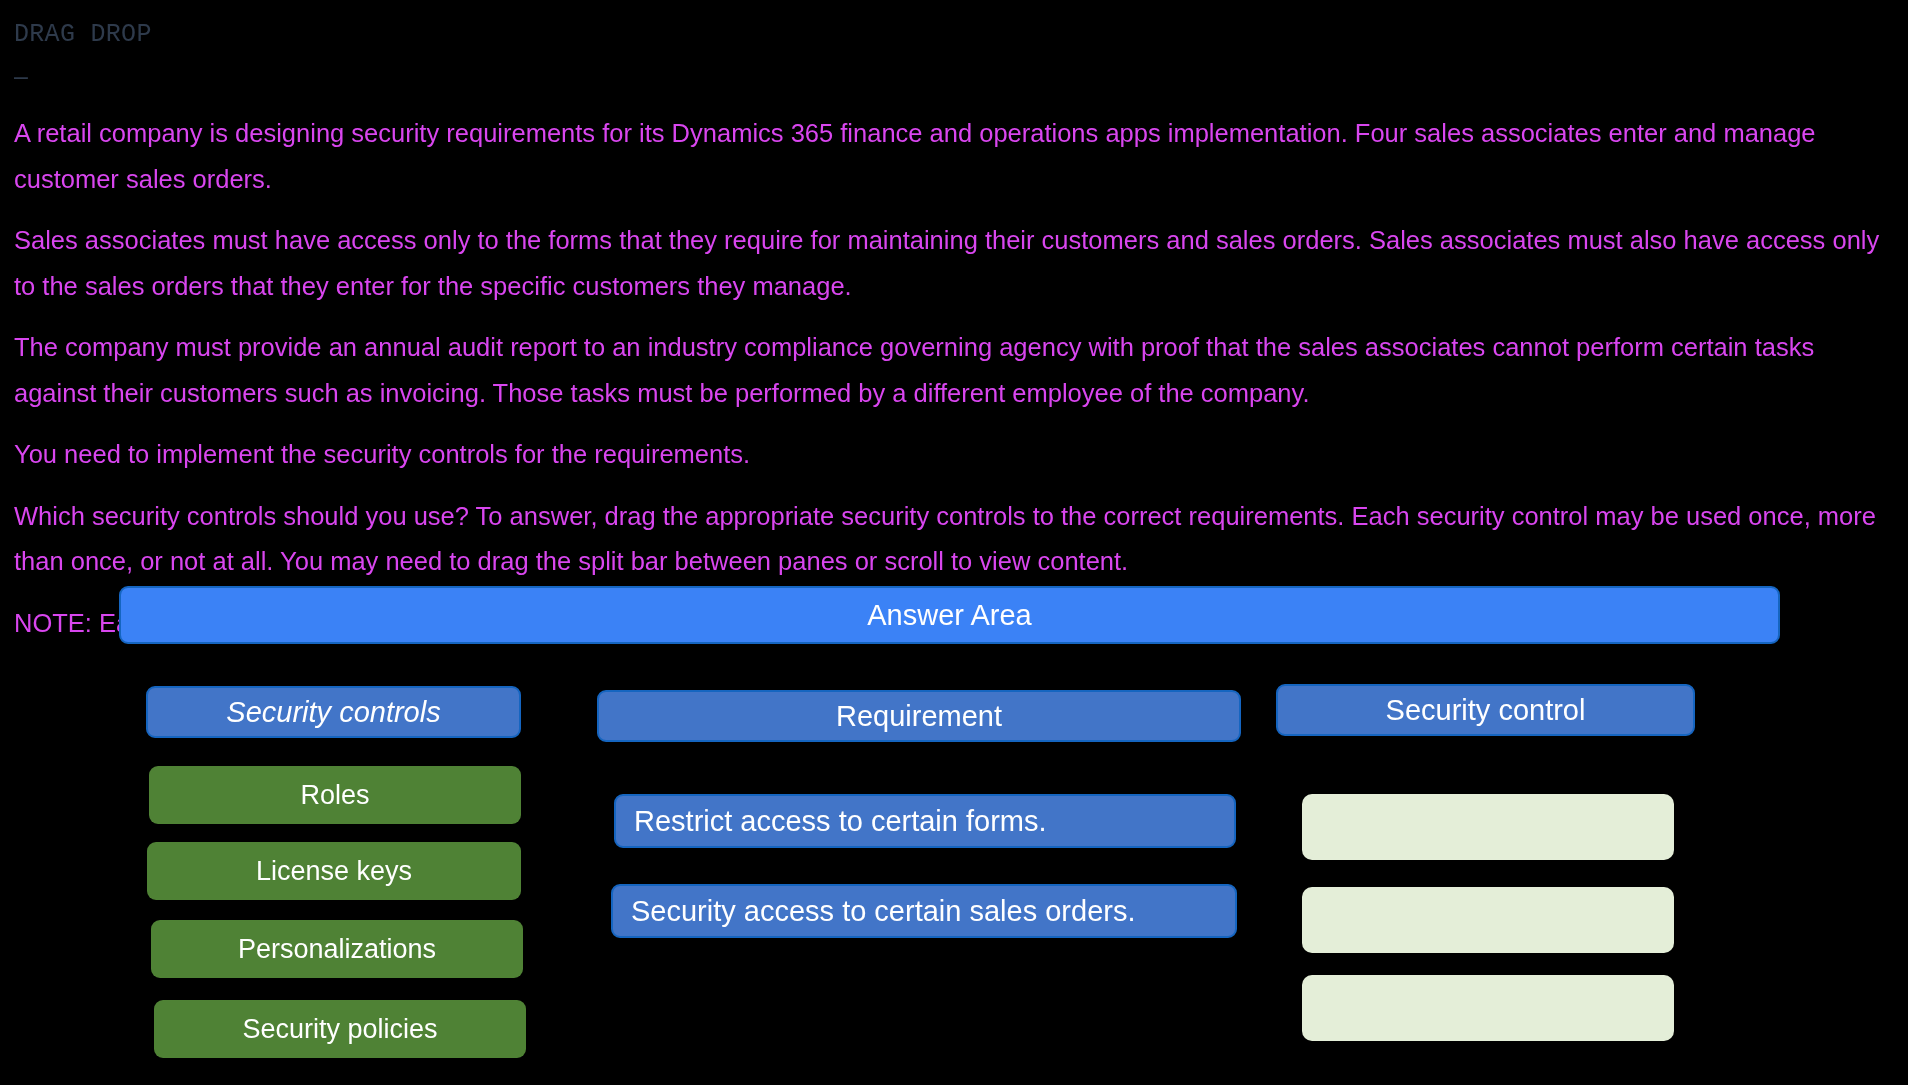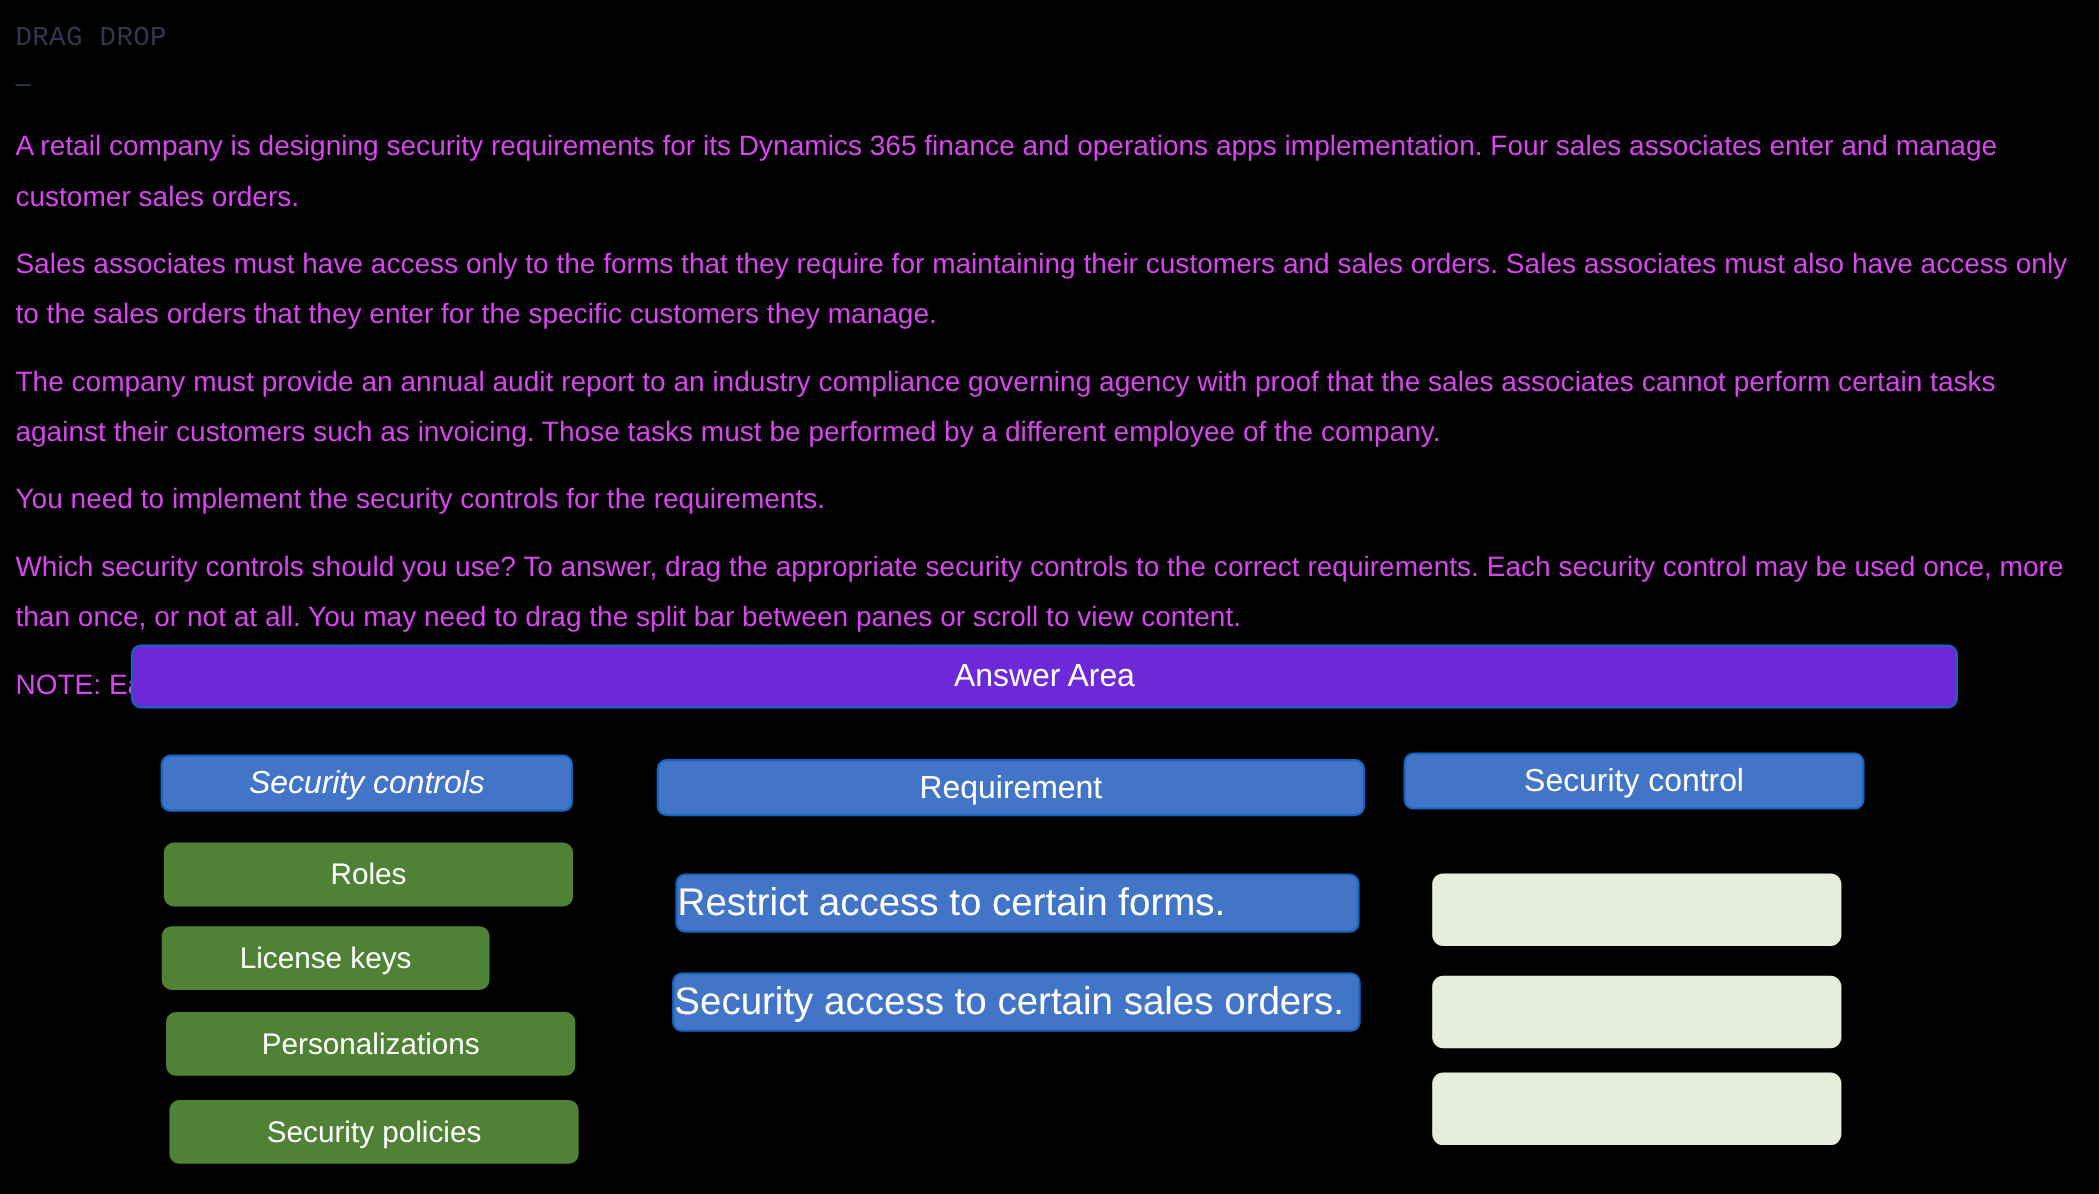--- a/index.html
+++ b/index.html
@@ -49,21 +49,21 @@
     margin-top: 16px;
   }
 
   
   .answer-area-banner {
     position: absolute;
     left: 119px;
     top: 586px;
     width: 1661px;
     height: 58px;
-    background: #6d28d9;
+    background: #3b82f6;
     border: 2px solid #1565c0;
     border-radius: 9px;
     box-sizing: border-box;
     display: flex;
     align-items: center;
     justify-content: center;
   }
   .answer-area-banner span {
     color: #ffffff;
     font-size: 29px;
@@ -95,36 +95,37 @@
     border-radius: 9px;
     box-sizing: border-box;
     display: flex;
     align-items: center;
     justify-content: center;
     color: #ffffff;
     font-size: 27px;
     height: 58px;
   }
   .chip-green.c0 { left: 149px; top: 766px; width: 372px; }
-  .chip-green.c1 { left: 147px; top: 842px; width: 298px; }
+  .chip-green.c1 { left: 147px; top: 842px; width: 374px; }
   .chip-green.c2 { left: 151px; top: 920px; width: 372px; }
   .chip-green.c3 { left: 154px; top: 1000px; width: 372px; }
 
   
   .chip-req {
     position: absolute;
     background: #4275c8;
     border: 2px solid #1565c0;
     border-radius: 9px;
     box-sizing: border-box;
     display: flex;
     align-items: center;
     color: #ffffff;
-    font-size: 35px;
+    font-size: 29px;
     height: 54px;
+    padding-left: 18px;
   }
   .chip-req.r0 { left: 614px; top: 794px; width: 622px; }
   .chip-req.r1 { left: 611px; top: 884px; width: 626px; }
   .chip-req.r2 { left: 608px; top: 972px; width: 632px; }
 
   
   .dropzone {
     position: absolute;
     background: #e4eed8;
     border-radius: 10px;

